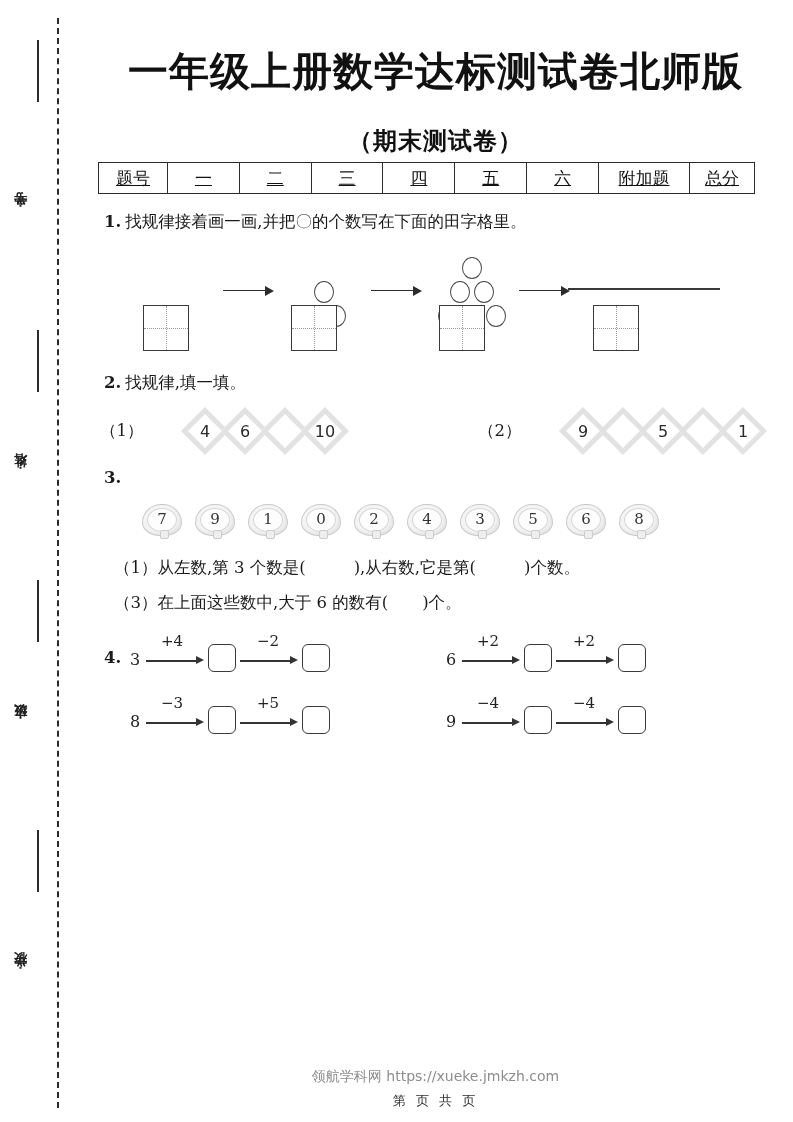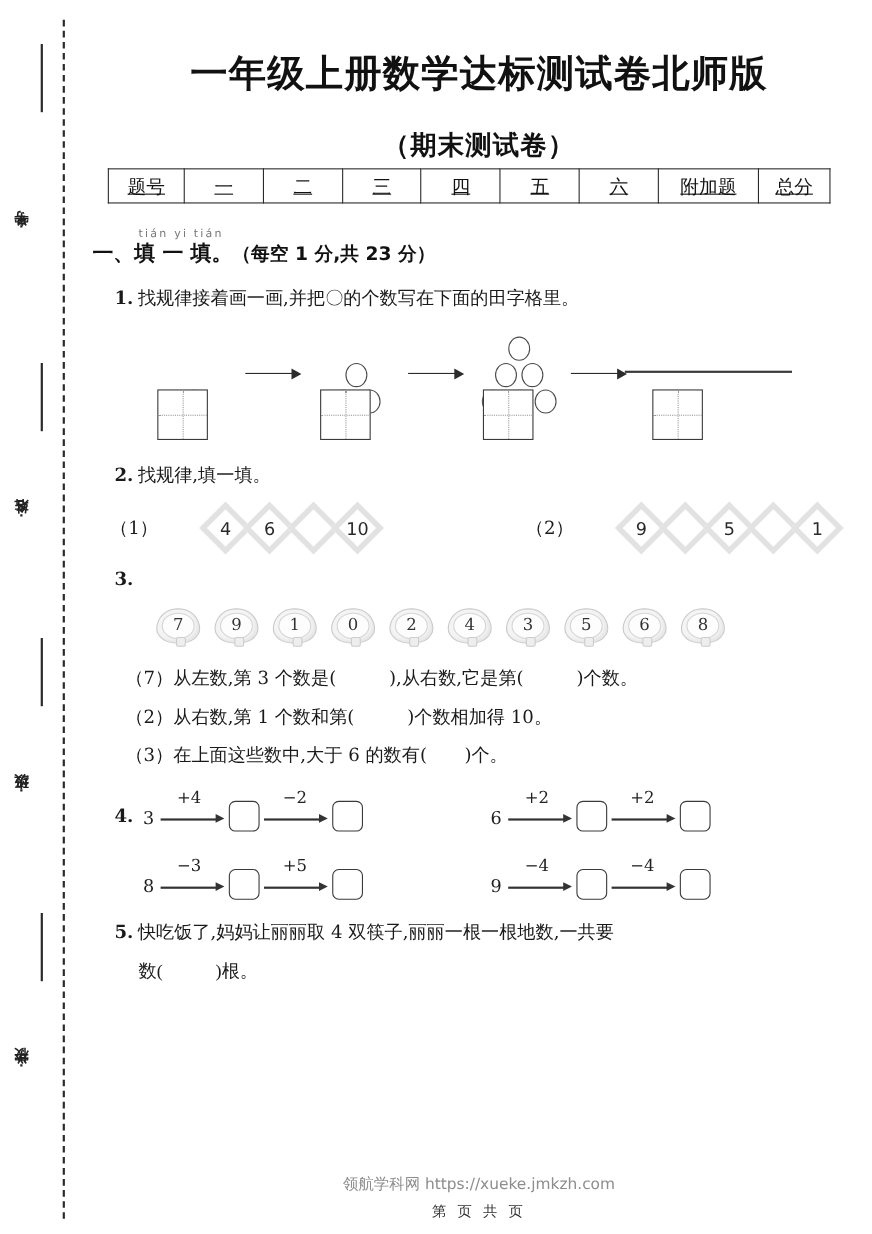--- a/index.html
+++ b/index.html
@@ -25,21 +25,21 @@
     font-size:13px;font-weight:700;color:#222;
     writing-mode:vertical-rl;transform:rotate(180deg);
     text-align:center;letter-spacing:1px;white-space:nowrap;
   }
 
   
   #page{position:absolute;left:78px;top:0;width:715px;height:1122px;}
 
   .title{
     text-align:center;font-family:"DejaVu Sans","Liberation Sans",sans-serif;
-    font-weight:700;font-size:34px;letter-spacing:1px;color:#111;
+    font-weight:700;font-size:40px;letter-spacing:1px;color:#111;
     margin-top:44px;
   }
   .subtitle{
     text-align:center;font-family:"DejaVu Sans","Liberation Sans",sans-serif;
     font-weight:700;font-size:24px;color:#111;margin-top:26px;letter-spacing:1px;
   }
   .meta{
     text-align:right;font-family:"DejaVu Sans","Liberation Sans",sans-serif;
     font-size:14.5px;color:#111;margin-top:36px;padding-right:37px;
   }
@@ -202,26 +202,20 @@
       <td class="hdr">三</td>
       <td class="hdr">四</td>
       <td class="hdr">五</td>
       <td class="hdr">六</td>
       <td class="hdr" style="width:88px;">附加题</td>
       <td class="hdr" style="width:62px;">总分</td>
     </tr>
   </tbody>
     </table>
 
-  <div class="sec-wrap">
-    <div class="pinyin">tián  yi  tián</div>
-    <div class="sec-head">
-      <span>一、填 一 填。</span><span class="pts">（每空 1 分,共 23 分）</span>
-    </div>
-  </div>
 
   <div class="q">
     <span class="qnum">1.</span>
     <span class="qtext">找规律接着画一画,并把〇的个数写在下面的田字格里。</span>
   </div>
 
   <div id="q1-row">
       <div class="grp" style="left: 20px; top: 0px;">
         <div class="circ" style="top: 62px; left: 18px;"></div>
         <div class="tzg" style="left: -5px; top: 62px;"></div>
@@ -341,24 +335,21 @@
         <div class="sn">6</div>
       </div>
       <div class="shell" style="left: 515px;">
         <div class="inner"></div>
         <div class="nub"></div>
         <div class="sn">8</div>
       </div>
     </div>
 
   <div class="sub">
-    <span>（7）从左数,第 3 个数是(</span><span class="blank"></span><span>),从右数,它是第(</span><span class="blank"></span><span>)个数。</span>
-  </div>
-  <div class="sub">
-    <span>（2）从右数,第 1 个数和第(</span><span class="blank"></span><span>)个数相加得 10。</span>
+    <span>（1）从左数,第 3 个数是(</span><span class="blank"></span><span>),从右数,它是第(</span><span class="blank"></span><span>)个数。</span>
   </div>
   <div class="sub">
     <span>（3）在上面这些数中,大于 6 的数有(</span><span class="blank-sm"></span><span>)个。</span>
   </div>
 
   <div id="q4-block">
     <span class="qnum" style="position:absolute;left:4px;top:20px;font-size:16.5px;">4.</span>
   <div class="chain" style="left: 30px; top: 4px;">
         <div class="start">3</div>
         <div class="op" style="left: 22px;">+4</div>
@@ -414,23 +405,16 @@
         <div class="box" style="left: 78px;"></div>
         <div class="op" style="left: 118px;">−4</div>
         <div class="ar" style="left: 110px;">
           <div class="shaft"></div>
           <div class="head"></div>
         </div>
         <div class="box" style="left: 172px;"></div>
       </div>
     </div>
 
-  <div class="q" style="margin-top:4px;width:640px;">
-    <span class="qnum">5.</span>
-    <span class="qtext">快吃饭了,妈妈让丽丽取 4 双筷子,丽丽一根一根地数,一共要</span>
-    <div style="margin:10px 0 0 22px;">
-      <span>数(</span><span class="blank"></span><span>)根。</span>
-    </div>
-  </div>
 
   <div class="footer" id="pgno">第 页 共 页</div>
   <div class="footer" id="wm">领航学科网 https://xueke.jmkzh.com</div>
 </div>
 
 </body></html>

